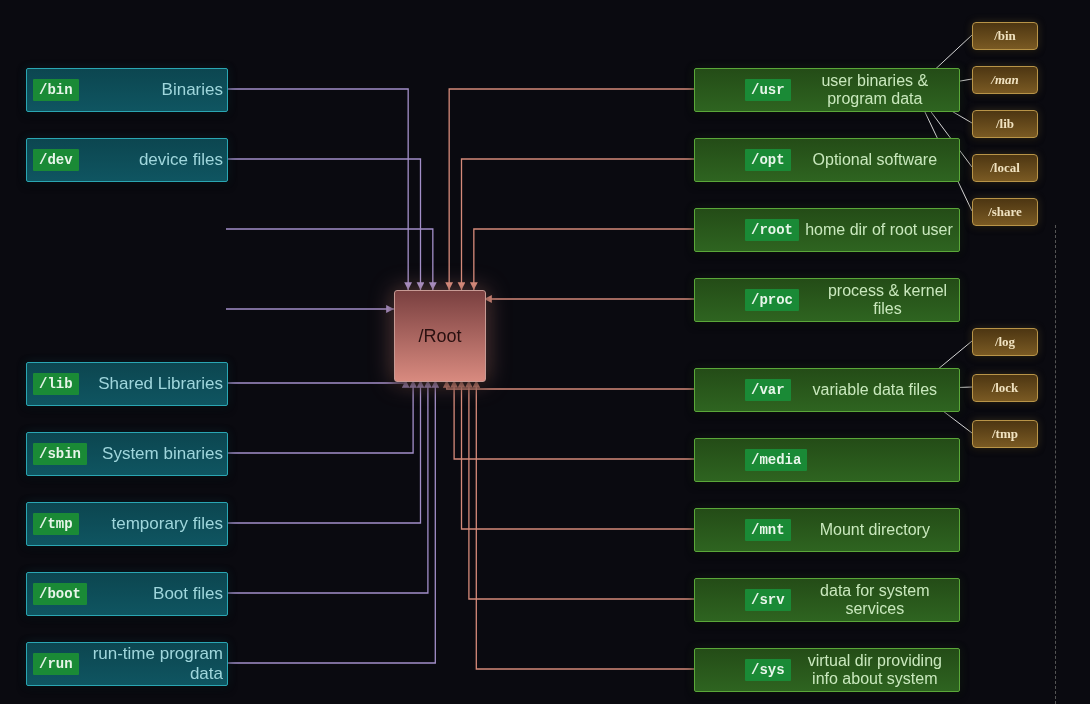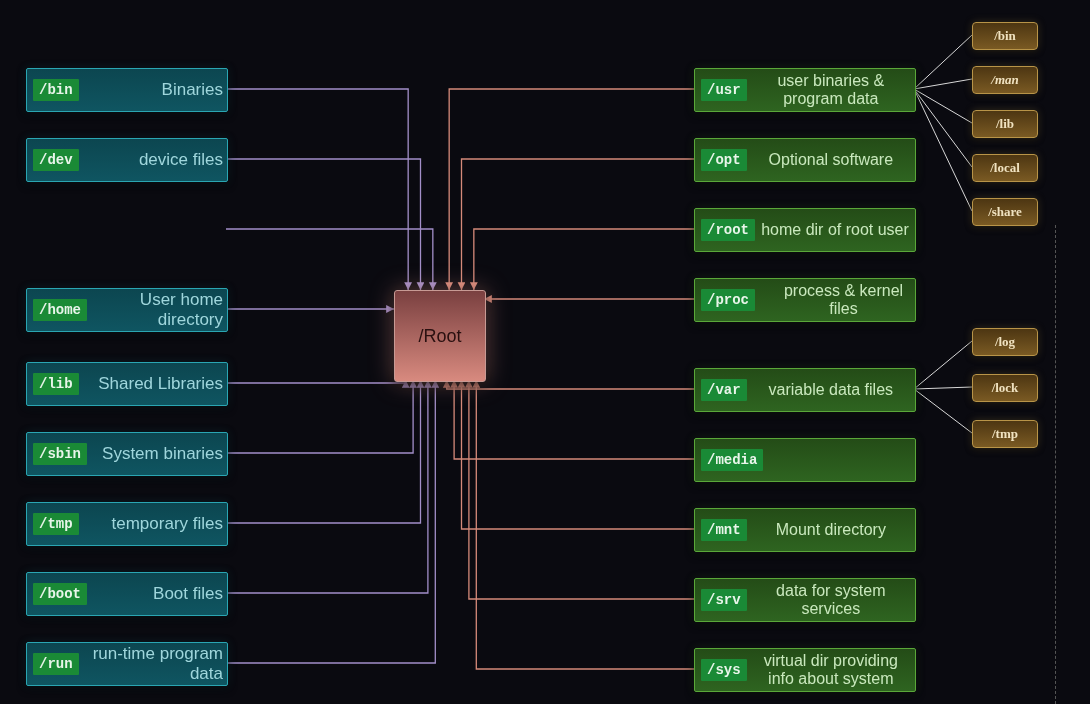--- a/index.html
+++ b/index.html
@@ -61,20 +61,21 @@
     position: absolute;
     width: 220px;
     height: 42px;
     background: linear-gradient(180deg, #244c17 0%, #2e6420 100%);
     border: 1px solid #5aa839;
     box-shadow: 0 2px 8px rgba(0,0,0,0.6), 0 0 10px rgba(100,180,60,0.15);
     border-radius: 2px;
     display: flex;
     align-items: center;
     color: #c9e8bd;
+    padding-left: 44px;
   }
   .dir-right .tag {
     background: #1a8a36;
     color: #e8f5ea;
     font-family: "Courier New", monospace;
     font-weight: bold;
     font-size: 14px;
     padding: 3px 6px;
     margin-left: 6px;
     border-radius: 1px;
@@ -180,24 +181,20 @@
     <span>/Root</span>
   </div>
 <div class="dir-left" style="left: 26px; top: 68px;">
       <span class="tag">/bin</span>
       <span class="desc">Binaries</span>
     </div>
     <div class="dir-left" style="left: 26px; top: 138px; gap: 20px;">
       <span class="tag">/dev</span>
       <span class="desc">device files</span>
     </div>
-    <div class="dir-left" style="left: 26px; top: 288px;">
-      <span class="tag">/home</span>
-      <span class="desc">User home directory</span>
-    </div>
     <div class="dir-left" style="left: 26px; top: 362px;">
       <span class="tag">/lib</span>
       <span class="desc">Shared Libraries</span>
     </div>
     <div class="dir-left" style="left: 26px; top: 432px;">
       <span class="tag">/sbin</span>
       <span class="desc">System binaries</span>
     </div>
     <div class="dir-left" style="left: 26px; top: 502px;">
       <span class="tag">/tmp</span>

